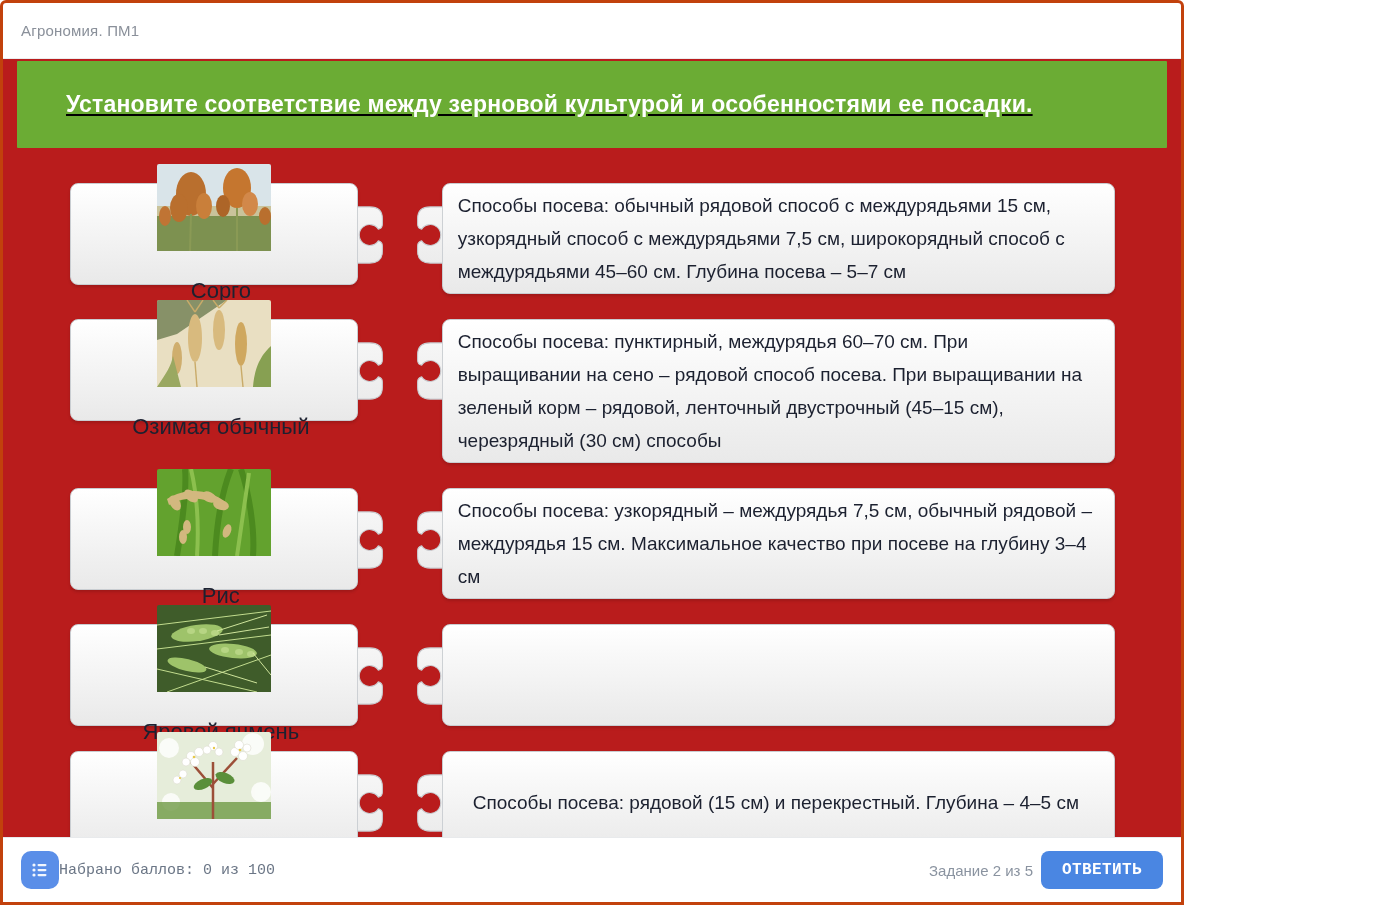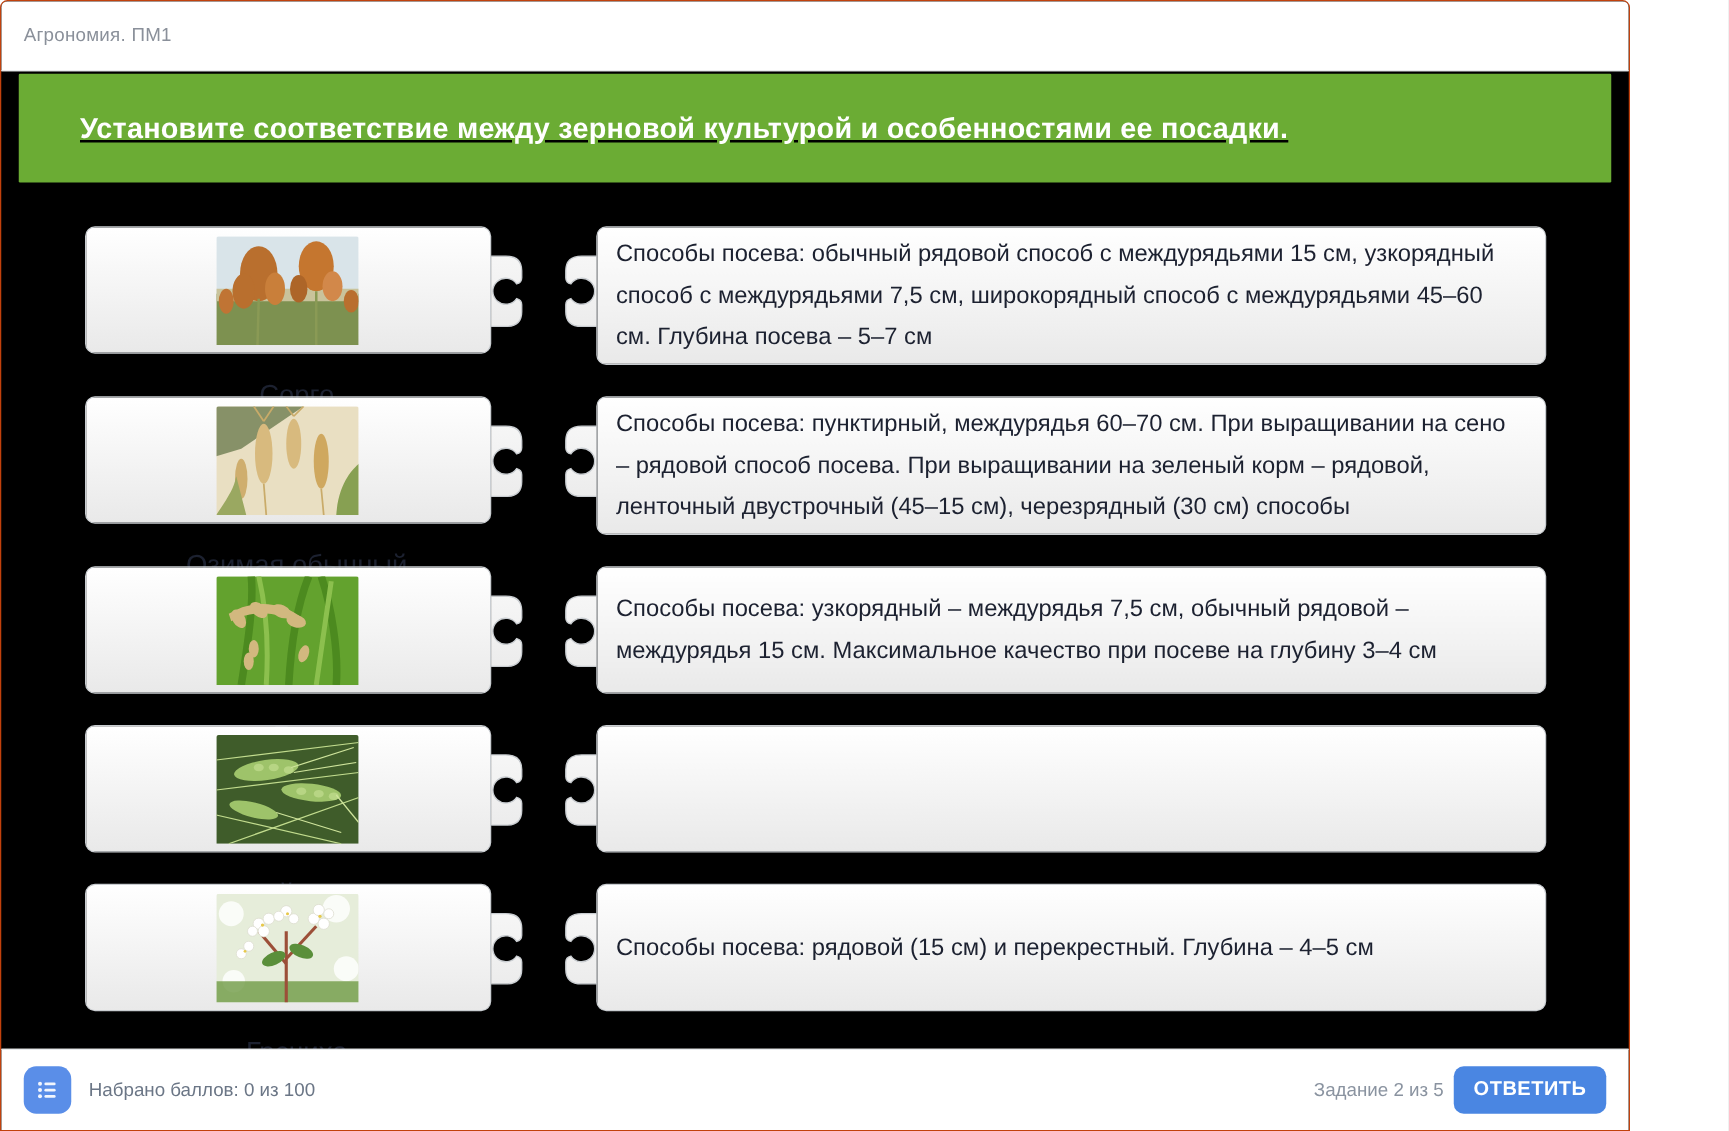--- a/index.html
+++ b/index.html
@@ -1,20 +1,20 @@
 <!DOCTYPE html>
 <html lang="ru"><head>
 <meta charset="utf-8">
 <style>
   * { margin:0; padding:0; box-sizing:border-box; }
   html,body { background:#fff; }
   body { font-family:"Liberation Sans","DejaVu Sans",sans-serif; }
   .app{
-    position:relative; width:1304px; height:905px; background:#000000;
-    border:1px solid #c2410c; border-radius:6px 6px 0 0; overflow:hidden;
+    position:relative; width:1184px; height:905px; background:#b91c1c;
+    border:3px solid #c2410c; border-radius:6px 6px 0 0; overflow:hidden;
   }
   
   .topbar{
     height:56px; display:flex; align-items:center; padding-left:18px;
     border-bottom:1px solid #ebedef; background:#fff;
   }
   .topbar-title{ font-size:15px; color:#8a909a; letter-spacing:.2px; }
 
   
   .banner{
@@ -23,20 +23,21 @@
   }
   .banner-text{ color:#fff; font-size:23px; font-weight:600; letter-spacing:.2px; }
 
   
   .content{ padding:35px 66px 0 67px; }
   .row{ display:flex; align-items:flex-start; margin-bottom:25px; }
   .card{
     position:relative; background:linear-gradient(#ffffff,#e9e9e9);
     border:1px solid #c9cdd1; border-radius:8px;
     box-shadow:0 2px 3px rgba(0,0,0,.14);
+    justify-content:center;
   }
   .left-card{
     width:349px; height:102px; display:flex; align-items:center;
     padding:7px; cursor:grab;flex-direction:column;
   }
   .thumb{ width:114px; height:87px; flex:0 0 114px; overflow:hidden; border-radius:2px; }
   .thumb svg{ display:block; }
   .crop-label{ margin-left:14px; font-size:22px; color:#1c2130; }
   .right-card{
     margin-left:84px; width:817px; min-height:102px;
@@ -51,26 +52,26 @@
   
   .footer{
     position:absolute; left:0; right:0; bottom:0; height:65px; background:#fff;
     border-top:1px solid #e8eaec; display:flex; align-items:center;
     padding:0 18px;
   }
   .list-btn{
     width:38px; height:38px; border:none; border-radius:10px; background:#5a8ee8;
     display:flex; align-items:center; justify-content:center; cursor:pointer;
   }
-  .score{ margin-left:14px; font-size:15px; color:#6b7686; }
+  .score{ font-size:15px; color:#6b7686;font-family:Liberation Mono, monospace; }
   .spacer{ flex:1; }
   .progress{ font-size:15px; color:#8a93a0; margin-right:8px; }
   .answer-btn{
     width:122px; height:38px; border:none; border-radius:8px; background:#4a86e2;
-    color:#fff; font-family:Liberation Sans, sans-serif; font-size:16px; font-weight:700;
+    color:#fff; font-family:Liberation Mono, monospace; font-size:16px; font-weight:700;
     letter-spacing:.4px; cursor:pointer;
   }
   .defs-holder{ position:absolute; width:0; height:0; overflow:hidden; }
 </style>
 </head>
 <body>
 
 <svg class="defs-holder" aria-hidden="true">
   <defs>
     <linearGradient id="cgrad" x1="0" y1="0" x2="0" y2="1">

